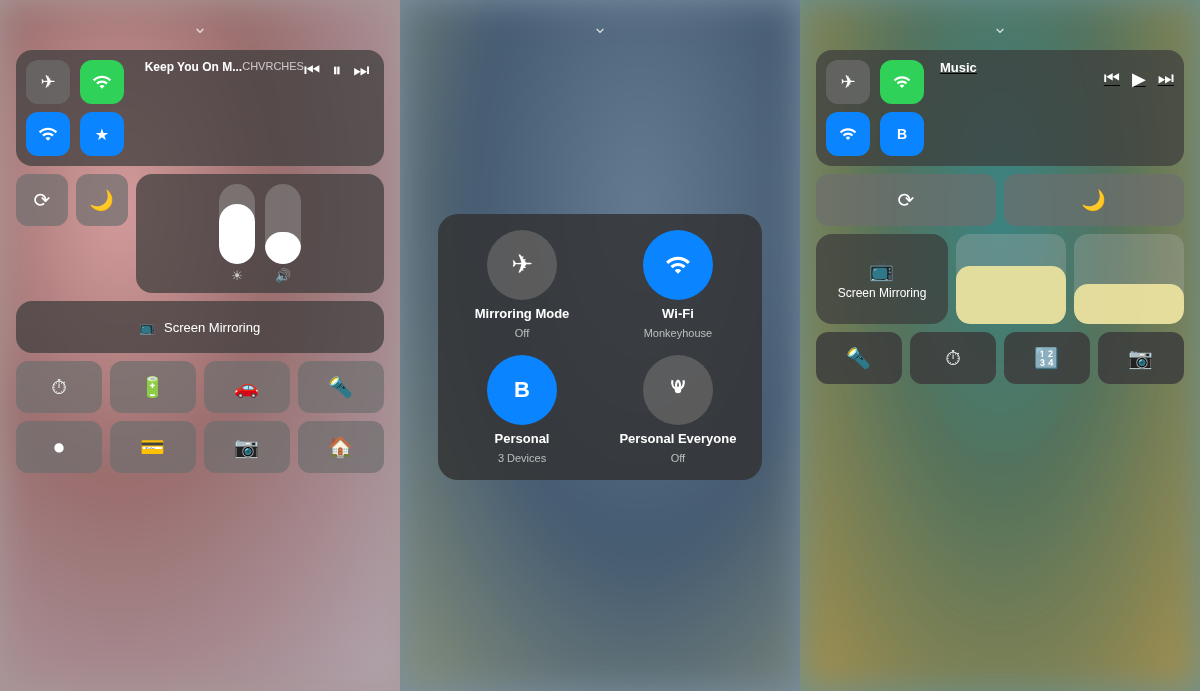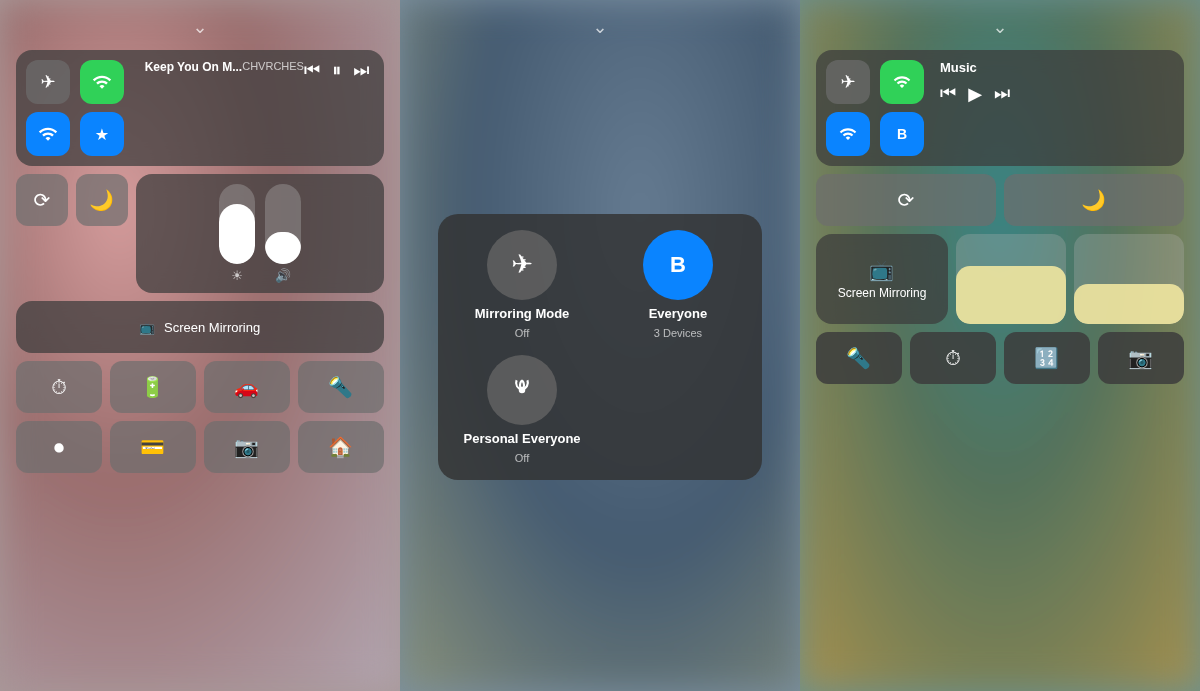--- a/index.html
+++ b/index.html
@@ -204,23 +204,24 @@
       grid-template-columns: 1fr 1fr;
       grid-template-rows: 1fr 1fr;
       gap: 8px;
       width: 100px;
       flex-shrink: 0;
     }
     .p3-toggles .icon-btn { width: 44px; height: 44px; font-size: 18px; }
     .p3-music {
       flex: 1;
       display: flex;
-      flex-direction: column;
-      justify-content: flex-start;
+      flex-direction: row;
+      justify-content: space-between;
       padding-left: 6px;
+      text-decoration: underline;
     }
     .p3-music-title { color: white; font-size: 13px; font-weight: 600; }
     .p3-controls { display: flex; gap: 12px; color: white; font-size: 18px; margin-top: 8px; }
 
     .p3-row2 {
       width: 100%;
       display: flex;
       gap: 8px;
       margin-bottom: 8px;
     }
@@ -355,24 +356,33 @@
     <div class="p2-big-card">
       <div class="p2-grid">
 
         <div class="p2-item">
           <div class="p2-btn gray">✈</div>
           <div class="p2-label">Mirroring Mode</div>
           <div class="p2-sub">Off</div>
         </div>
 
 
+        <div class="p2-item">
+          <div class="p2-btn blue">
+            <svg width="26" height="26" viewBox="0 0 24 24" fill="white">
+                <path d="M1 9l2 2c4.97-4.97 13.03-4.97 18 0l2-2C16.93 2.93 7.08 2.93 1 9zm8 8l3 3 3-3a4.237 4.237 0 0 0-6 0zm-4-4l2 2a7.074 7.074 0 0 1 10 0l2-2C15.14 9.14 9.14 9.14 5 13z"></path>
+              </svg>
+          </div>
+          <div class="p2-label">Wi-Fi</div>
+          <div class="p2-sub">Monkeyhouse</div>
+        </div>
 
         <div class="p2-item">
           <div class="p2-btn blue" style="font-size:22px;font-weight:bold;">B</div>
-          <div class="p2-label">Everyone</div>
+          <div class="p2-label">Personal</div>
           <div class="p2-sub">3 Devices</div>
         </div>
 
 
         <div class="p2-item">
           <div class="p2-btn gray">
             <svg width="26" height="26" viewBox="0 0 24 24" fill="none" stroke="white" stroke-width="2">
               <path d="M12 12c-2.5-2.5-2.5-6.5 0-9"></path>
               <path d="M12 12c2.5-2.5 2.5-6.5 0-9"></path>
               <path d="M12 12c-4-1.5-6.5-5-5-9"></path>

